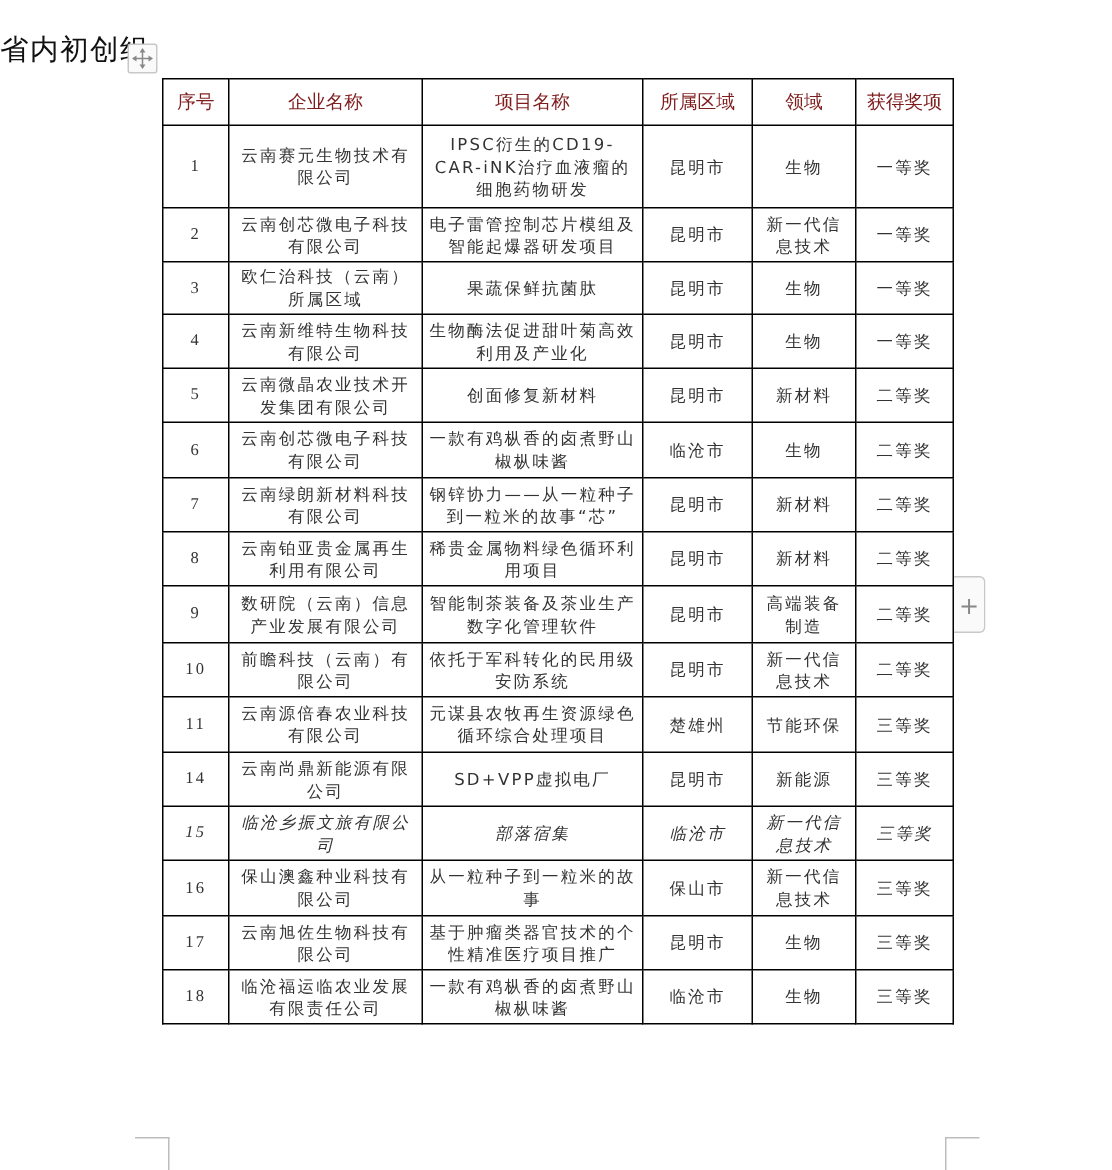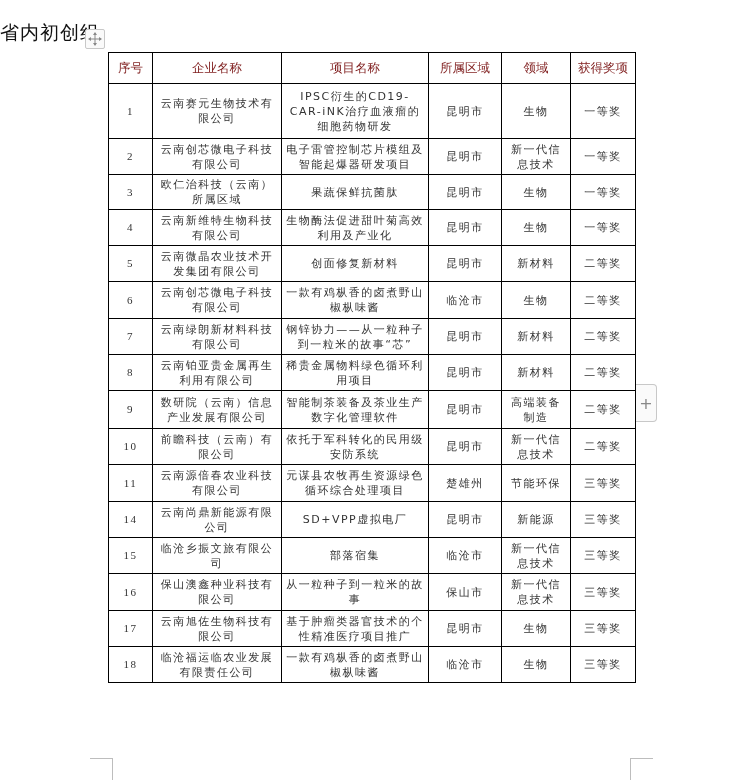--- a/index.html
+++ b/index.html
@@ -165,21 +165,21 @@
         <td class="award">三等奖</td>
       </tr>
       <tr style="height: 36px;">
         <td class="seq">14</td>
         <td class="company">云南尚鼎新能源有限公司</td>
         <td class="proj">SD+VPP虚拟电厂</td>
         <td class="region">昆明市</td>
         <td class="field">新能源</td>
         <td class="award">三等奖</td>
       </tr>
-      <tr style="height: 36px;">
+      <tr style="height: 36px; font-style: italic;">
         <td class="seq">15</td>
         <td class="company">临沧乡振文旅有限公司</td>
         <td class="proj">部落宿集</td>
         <td class="region">临沧市</td>
         <td class="field">新一代信息技术</td>
         <td class="award">三等奖</td>
       </tr>
       <tr style="height: 37px;">
         <td class="seq">16</td>
         <td class="company">保山澳鑫种业科技有限公司</td>

